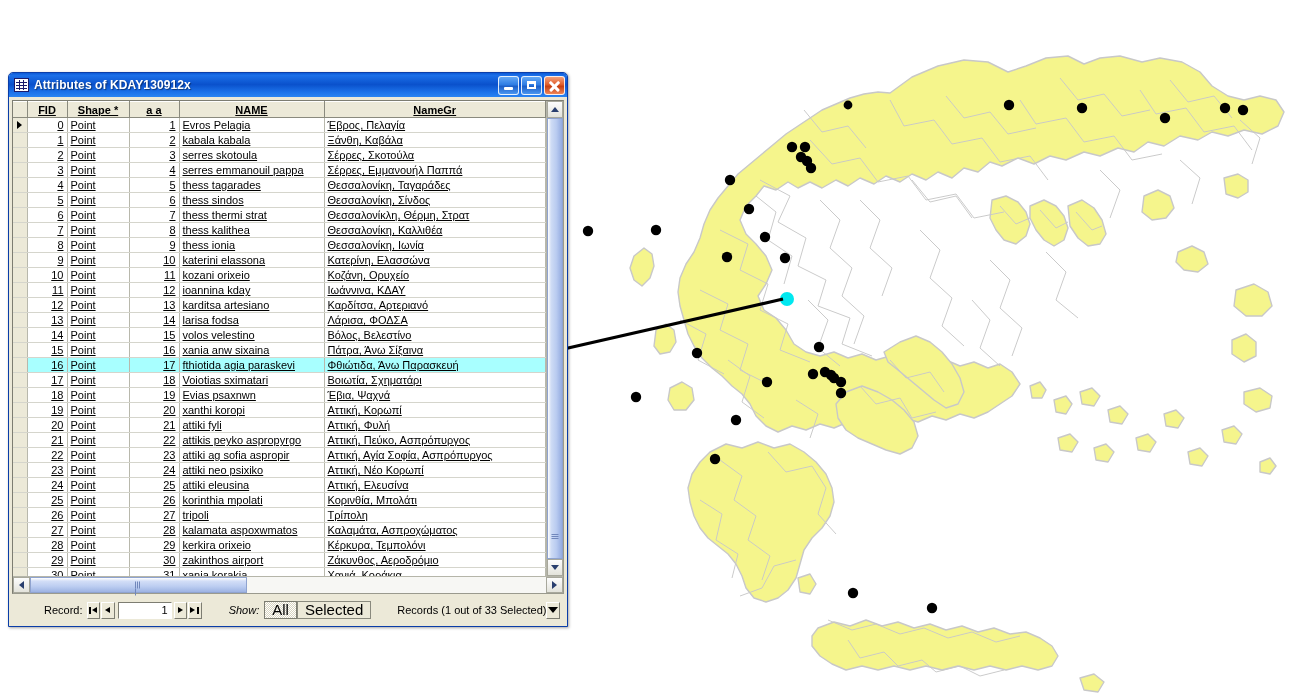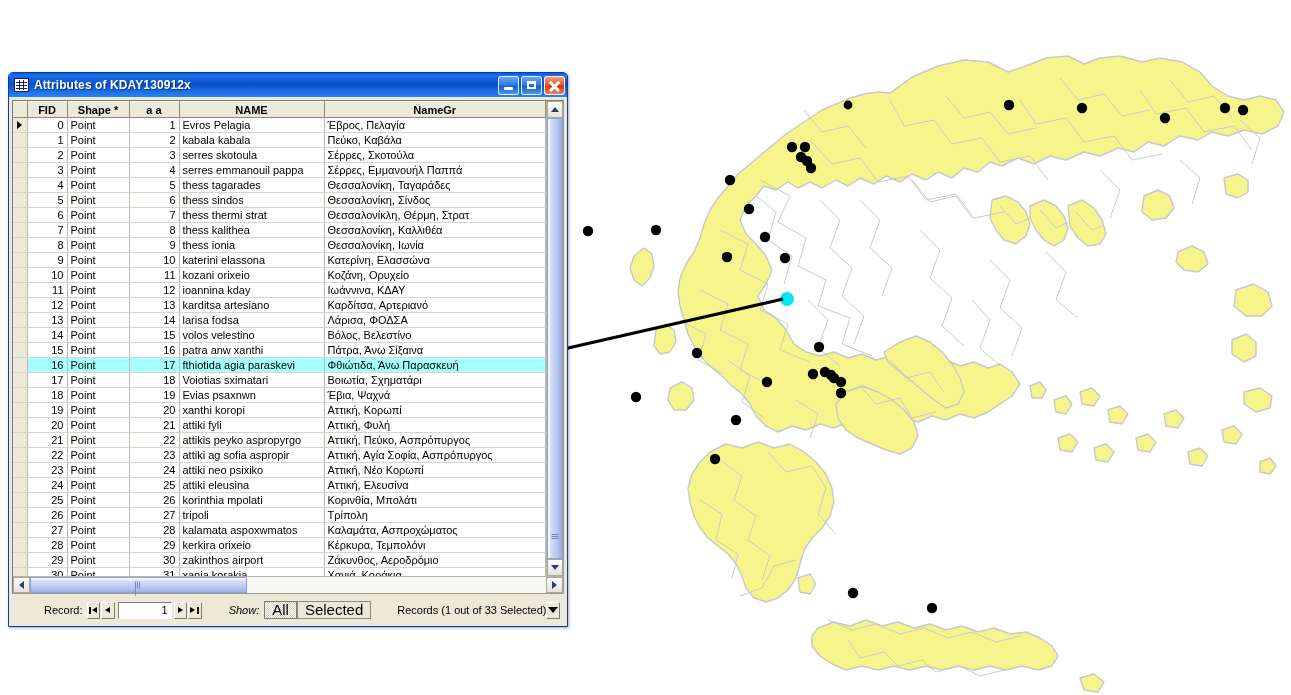--- a/index.html
+++ b/index.html
@@ -81,21 +81,21 @@
 
   .win-body { padding: 3px; height: calc(100% - 24px); box-sizing: border-box;
               display: flex; flex-direction: column; }
 
   
   .grid-wrap {
     flex: 1 1 auto; display: flex; flex-direction: column; min-height: 0;
     border: 1px solid #9a9a8e; border-top-color:#7d7d72; border-left-color:#7d7d72;
     background: #fff; box-sizing: border-box;
   }
-  .grid-scroll-row { display: flex; flex: 1 1 auto; min-height: 0; }
+  .grid-scroll-row { display: flex; flex: 1 1 auto; min-height: 0; text-decoration: underline; }
   .grid-main { flex: 1 1 auto; overflow: hidden; min-width: 0; }
 
   table.attr { border-collapse: collapse; width: 100%; table-layout: fixed;
                font-size: 11px; color: #000; }
   table.attr th {
     background: #ece9d8;
     border-right: 1px solid #8a8a7e;
     border-bottom: 1px solid #8a8a7e;
     border-top: 1px solid #ffffff;
     font-size: 11px; font-weight: bold; height: 15px; padding: 0 2px;
@@ -429,21 +429,21 @@
                     <td class="c-aa">1</td>
                     <td class="c-name">Evros Pelagia</td>
                     <td class="c-namegr">Έβρος, Πελαγία</td>
                   </tr>
                   <tr class="row">
                     <td class="c-sel"></td>
                     <td class="c-fid">1</td>
                     <td class="c-shape">Point</td>
                     <td class="c-aa">2</td>
                     <td class="c-name">kabala kabala</td>
-                    <td class="c-namegr">Πεύκο, Καβάλα</td>
+                    <td class="c-namegr">Ξάνθη, Καβάλα</td>
                   </tr>
                   <tr class="row">
                     <td class="c-sel"></td>
                     <td class="c-fid">2</td>
                     <td class="c-shape">Point</td>
                     <td class="c-aa">3</td>
                     <td class="c-name">serres skotoula</td>
                     <td class="c-namegr">Σέρρες, Σκοτούλα</td>
                   </tr>
                   <tr class="row">
@@ -540,21 +540,21 @@
                     <td class="c-shape">Point</td>
                     <td class="c-aa">15</td>
                     <td class="c-name">volos velestino</td>
                     <td class="c-namegr">Βόλος, Βελεστίνο</td>
                   </tr>
                   <tr class="row">
                     <td class="c-sel"></td>
                     <td class="c-fid">15</td>
                     <td class="c-shape">Point</td>
                     <td class="c-aa">16</td>
-                    <td class="c-name">patra anw xanthi</td>
+                    <td class="c-name">xania anw sixaina</td>
                     <td class="c-namegr">Πάτρα, Άνω Σίξαινα</td>
                   </tr>
                   <tr class="row selected">
                     <td class="c-sel"></td>
                     <td class="c-fid">16</td>
                     <td class="c-shape">Point</td>
                     <td class="c-aa">17</td>
                     <td class="c-name">fthiotida agia paraskevi</td>
                     <td class="c-namegr">Φθιώτιδα, Άνω Παρασκευή</td>
                   </tr>

